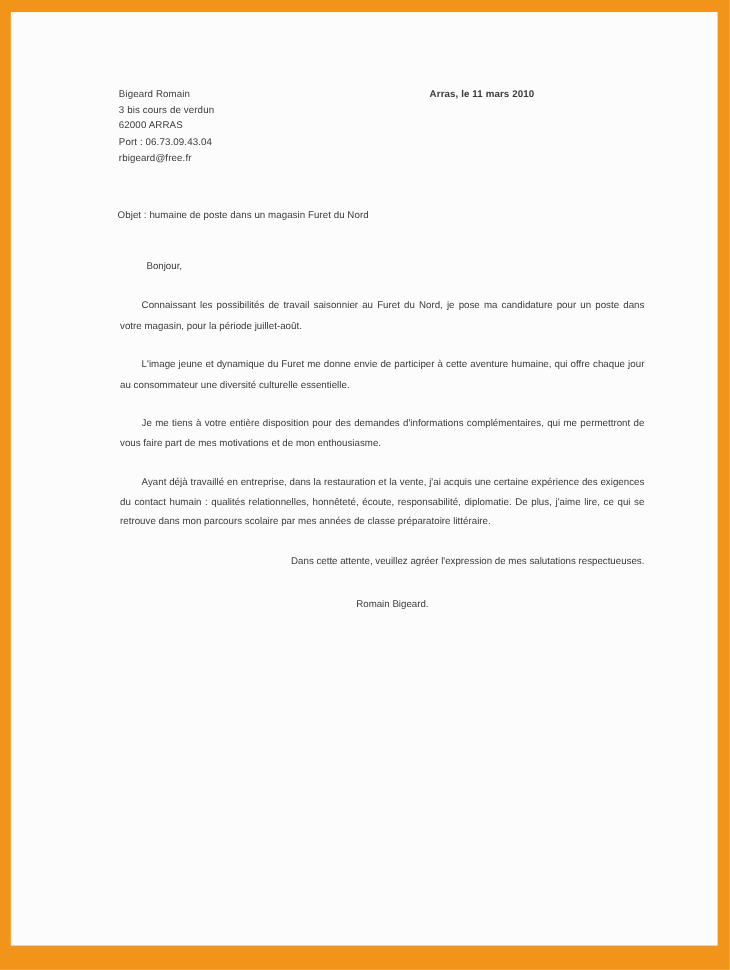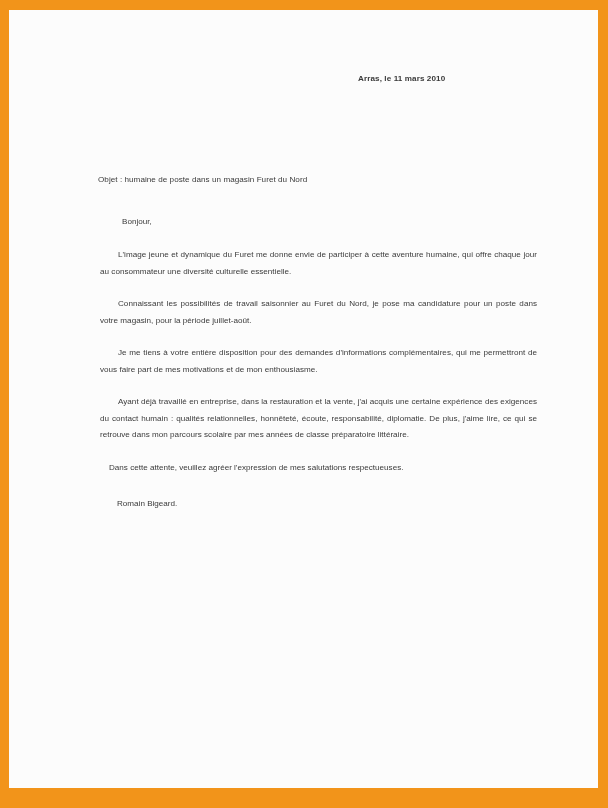--- a/index.html
+++ b/index.html
@@ -112,49 +112,57 @@
     color: #3a3a3a;
     letter-spacing: 0.02px;
   }
   .body-par:last-of-type {
     margin-bottom: 0;
   }
   .closing-par {
     margin: 4px 0 0 0;
     font-size: 8.1px;
     line-height: 16.5px;
-    text-align: left;
+    text-align: right;
     text-indent: 9px;
     color: #3a3a3a;
   }
   .signature {
     margin: 20px 0 0 0;
     font-size: 8.1px;
     line-height: 16.5px;
     text-indent: 17px;
     color: #3a3a3a;
+    text-align: center;
   }
 </style>
 </head>
 <body>
 
 <div id="scan-frame">
   <div id="page">
     <div id="page-inner">
 
       <div class="header-row">
+        <div class="sender-block">
+          <span class="sender-line">Bigeard Romain</span>
+          <span class="sender-line">3 bis cours de verdun</span>
+          <span class="sender-line">62000 ARRAS</span>
+          <span class="sender-line">Port : 06.73.09.43.04</span>
+          <span class="sender-line">rbigeard@free.fr</span>
+        </div>
         <div class="date-line">Arras, le 11 mars 2010</div>
       </div>
 
       <div class="objet-line">Objet : humaine de poste dans un magasin Furet du Nord</div>
 
       <div id="letter-body">
         <p class="salutation">Bonjour,</p>
+        <p class="body-par">Connaissant les possibilités de travail saisonnier au Furet du Nord, je pose ma candidature pour un poste dans votre magasin, pour la période juillet-août.</p>
         <p class="body-par">L'image jeune et dynamique du Furet me donne envie de participer à cette aventure humaine, qui offre chaque jour au consommateur une diversité culturelle essentielle.</p>
-        <p class="body-par">Connaissant les possibilités de travail saisonnier au Furet du Nord, je pose ma candidature pour un poste dans votre magasin, pour la période juillet-août.</p>
         <p class="body-par">Je me tiens à votre entière disposition pour des demandes d'informations complémentaires, qui me permettront de vous faire part de mes motivations et de mon enthousiasme.</p>
         <p class="body-par">Ayant déjà travaillé en entreprise, dans la restauration et la vente, j'ai acquis une certaine expérience des exigences du contact humain : qualités relationnelles, honnêteté, écoute, responsabilité, diplomatie. De plus, j'aime lire, ce qui se retrouve dans mon parcours scolaire par mes années de classe préparatoire littéraire.</p>
         <p class="closing-par">Dans cette attente, veuillez agréer l'expression de mes salutations respectueuses.</p>
         <p class="signature">Romain Bigeard.</p>
       </div>
 
     </div>
   </div>
 </div>
 

